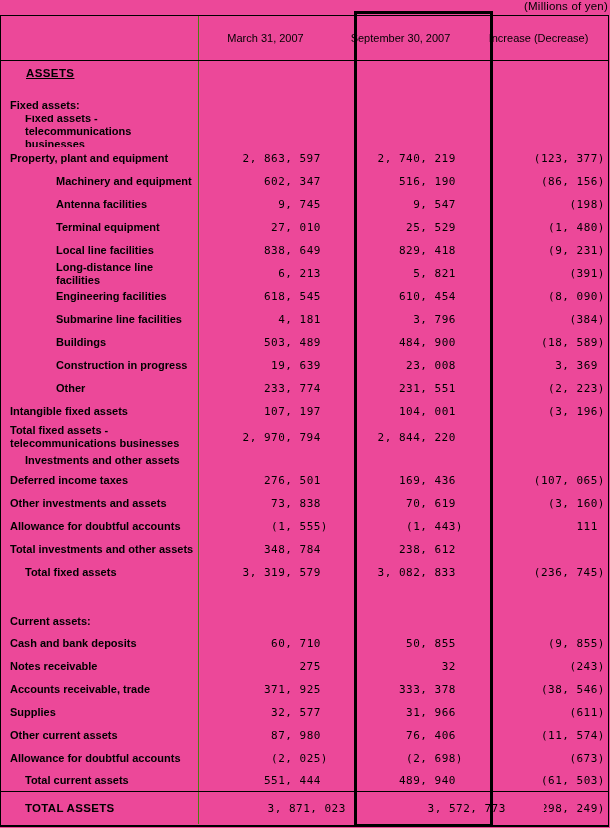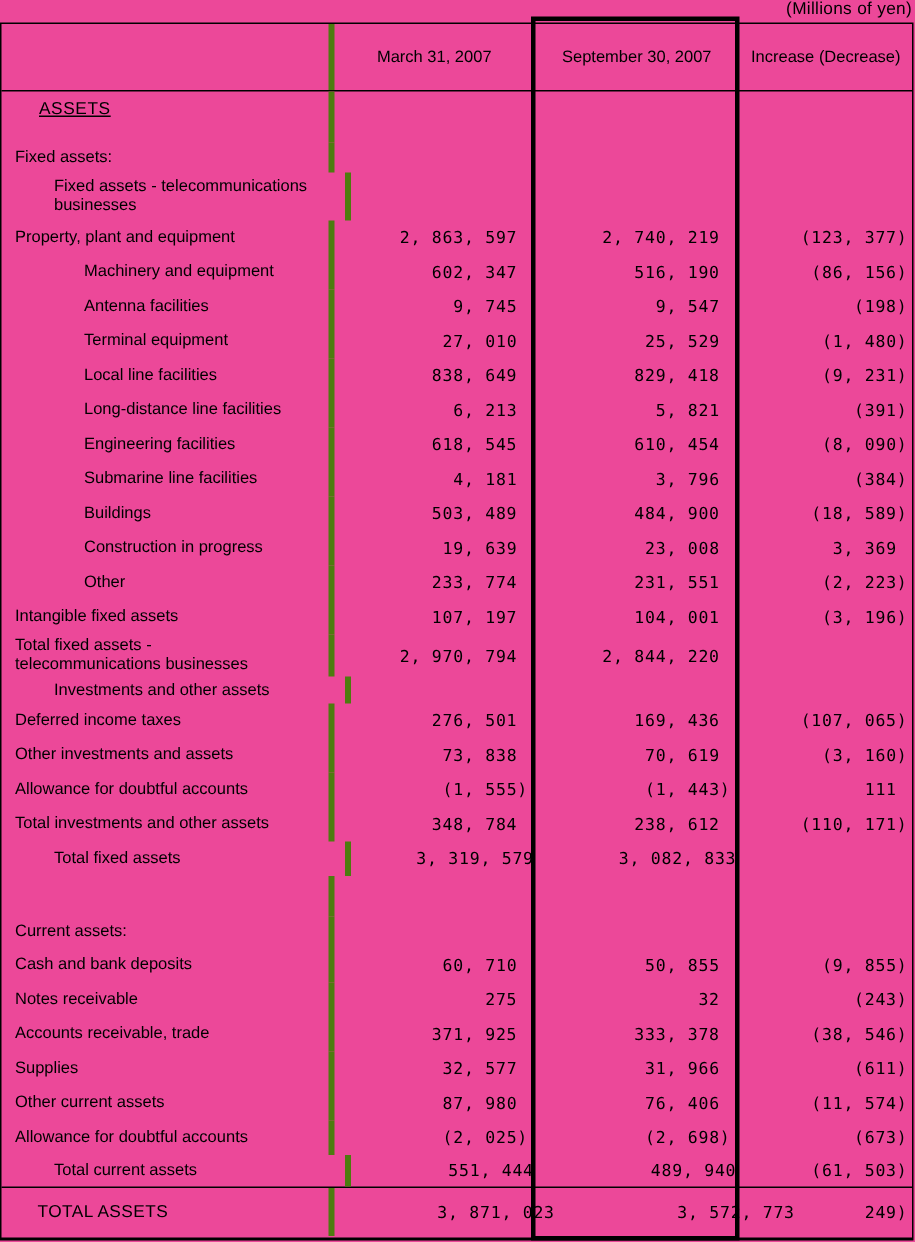--- a/index.html
+++ b/index.html
@@ -11,22 +11,22 @@
   .table{
     position:absolute;left:0;top:15px;width:609px;height:812px;
     box-sizing:border-box;border:1px solid #000;border-bottom:2px solid #000;
   }
   .row{display:flex;height:23px;box-sizing:border-box;}
   .row.header{height:45px;border-bottom:1px solid #000;}
   .cell{
     box-sizing:border-box;height:100%;display:flex;align-items:center;overflow:hidden;
   }
   .c-label{
-    width:222px;border-right:4px solid #4d7c0f;padding-left:9px;
-    font-size:11px;line-height:13px;white-space:pre-line;
+    width:198px;border-right:1px solid #4d7c0f;padding-left:9px;
+    font-size:11px;line-height:13px;white-space:pre-line;font-weight:bold;
   }
   .c-march{width:133px;justify-content:flex-end;padding-right:4px;}
   .c-sep{width:137px;justify-content:flex-end;padding-right:6px;}
   .c-inc{flex:1;justify-content:flex-end;padding-right:3px;}
   .num{
     font-family:"DejaVu Sans Mono",monospace;font-size:11px;
     letter-spacing:0.5px;white-space:pre;
   }
   .hdr{justify-content:center;font-size:11px;padding-right:0;text-align:left;}
   
@@ -39,21 +39,21 @@
   .row.group2{height:21px;}
   .row.subgroup{height:18px;}
   .row.twoline-32{height:32px;}
   .row.twoline-28{height:28px;}
   .row.spacer{height:27px;}
   .row.subtotal{height:21px;}
   .row.grandtotal{height:33px;border-top:1px solid #000;gap:25px;}
   .row.grandtotal .c-label{font-size:11.5px;letter-spacing:0.3px;padding-left:24px;}
   
   .ind0{padding-left:9px;}
-  .ind1{padding-left:24px;margin-left:11px;}
+  .ind1{padding-left:24px;}
   .ind2{}
   .ind3{padding-left:55px;}
   
   .sep-box{
     position:absolute;left:354px;top:11px;width:139px;height:816px;
     box-sizing:border-box;border:3px solid #000;pointer-events:none;
   }
 </style>
 </head>
 <body>
@@ -187,26 +187,26 @@
         <div class="row">
           <div class="cell c-label ind2">Allowance for doubtful accounts</div>
           <div class="cell num c-march">(1, 555)</div>
           <div class="cell num c-sep">(1, 443)</div>
           <div class="cell num c-inc">111&nbsp;</div>
         </div>
         <div class="row">
           <div class="cell c-label ind2">Total investments and other assets</div>
           <div class="cell num c-march">348, 784&nbsp;</div>
           <div class="cell num c-sep">238, 612&nbsp;</div>
-          <div class="cell num c-inc">(110, 171)</div>
         </div>
         <div class="row">
           <div class="cell c-label ind1">Total fixed assets</div>
           <div class="cell num c-march">3, 319, 579&nbsp;</div>
           <div class="cell num c-sep">3, 082, 833&nbsp;</div>
+          <div class="cell num c-inc">(236, 745)</div>
         </div>
         <div class="row spacer">
           <div class="cell c-label"></div>
           <div class="cell num c-march"></div>
           <div class="cell num c-sep"></div>
           <div class="cell num c-inc"></div>
         </div>
         <div class="row group2">
           <div class="cell c-label ind0">Current assets:</div>
           <div class="cell num c-march"></div>

